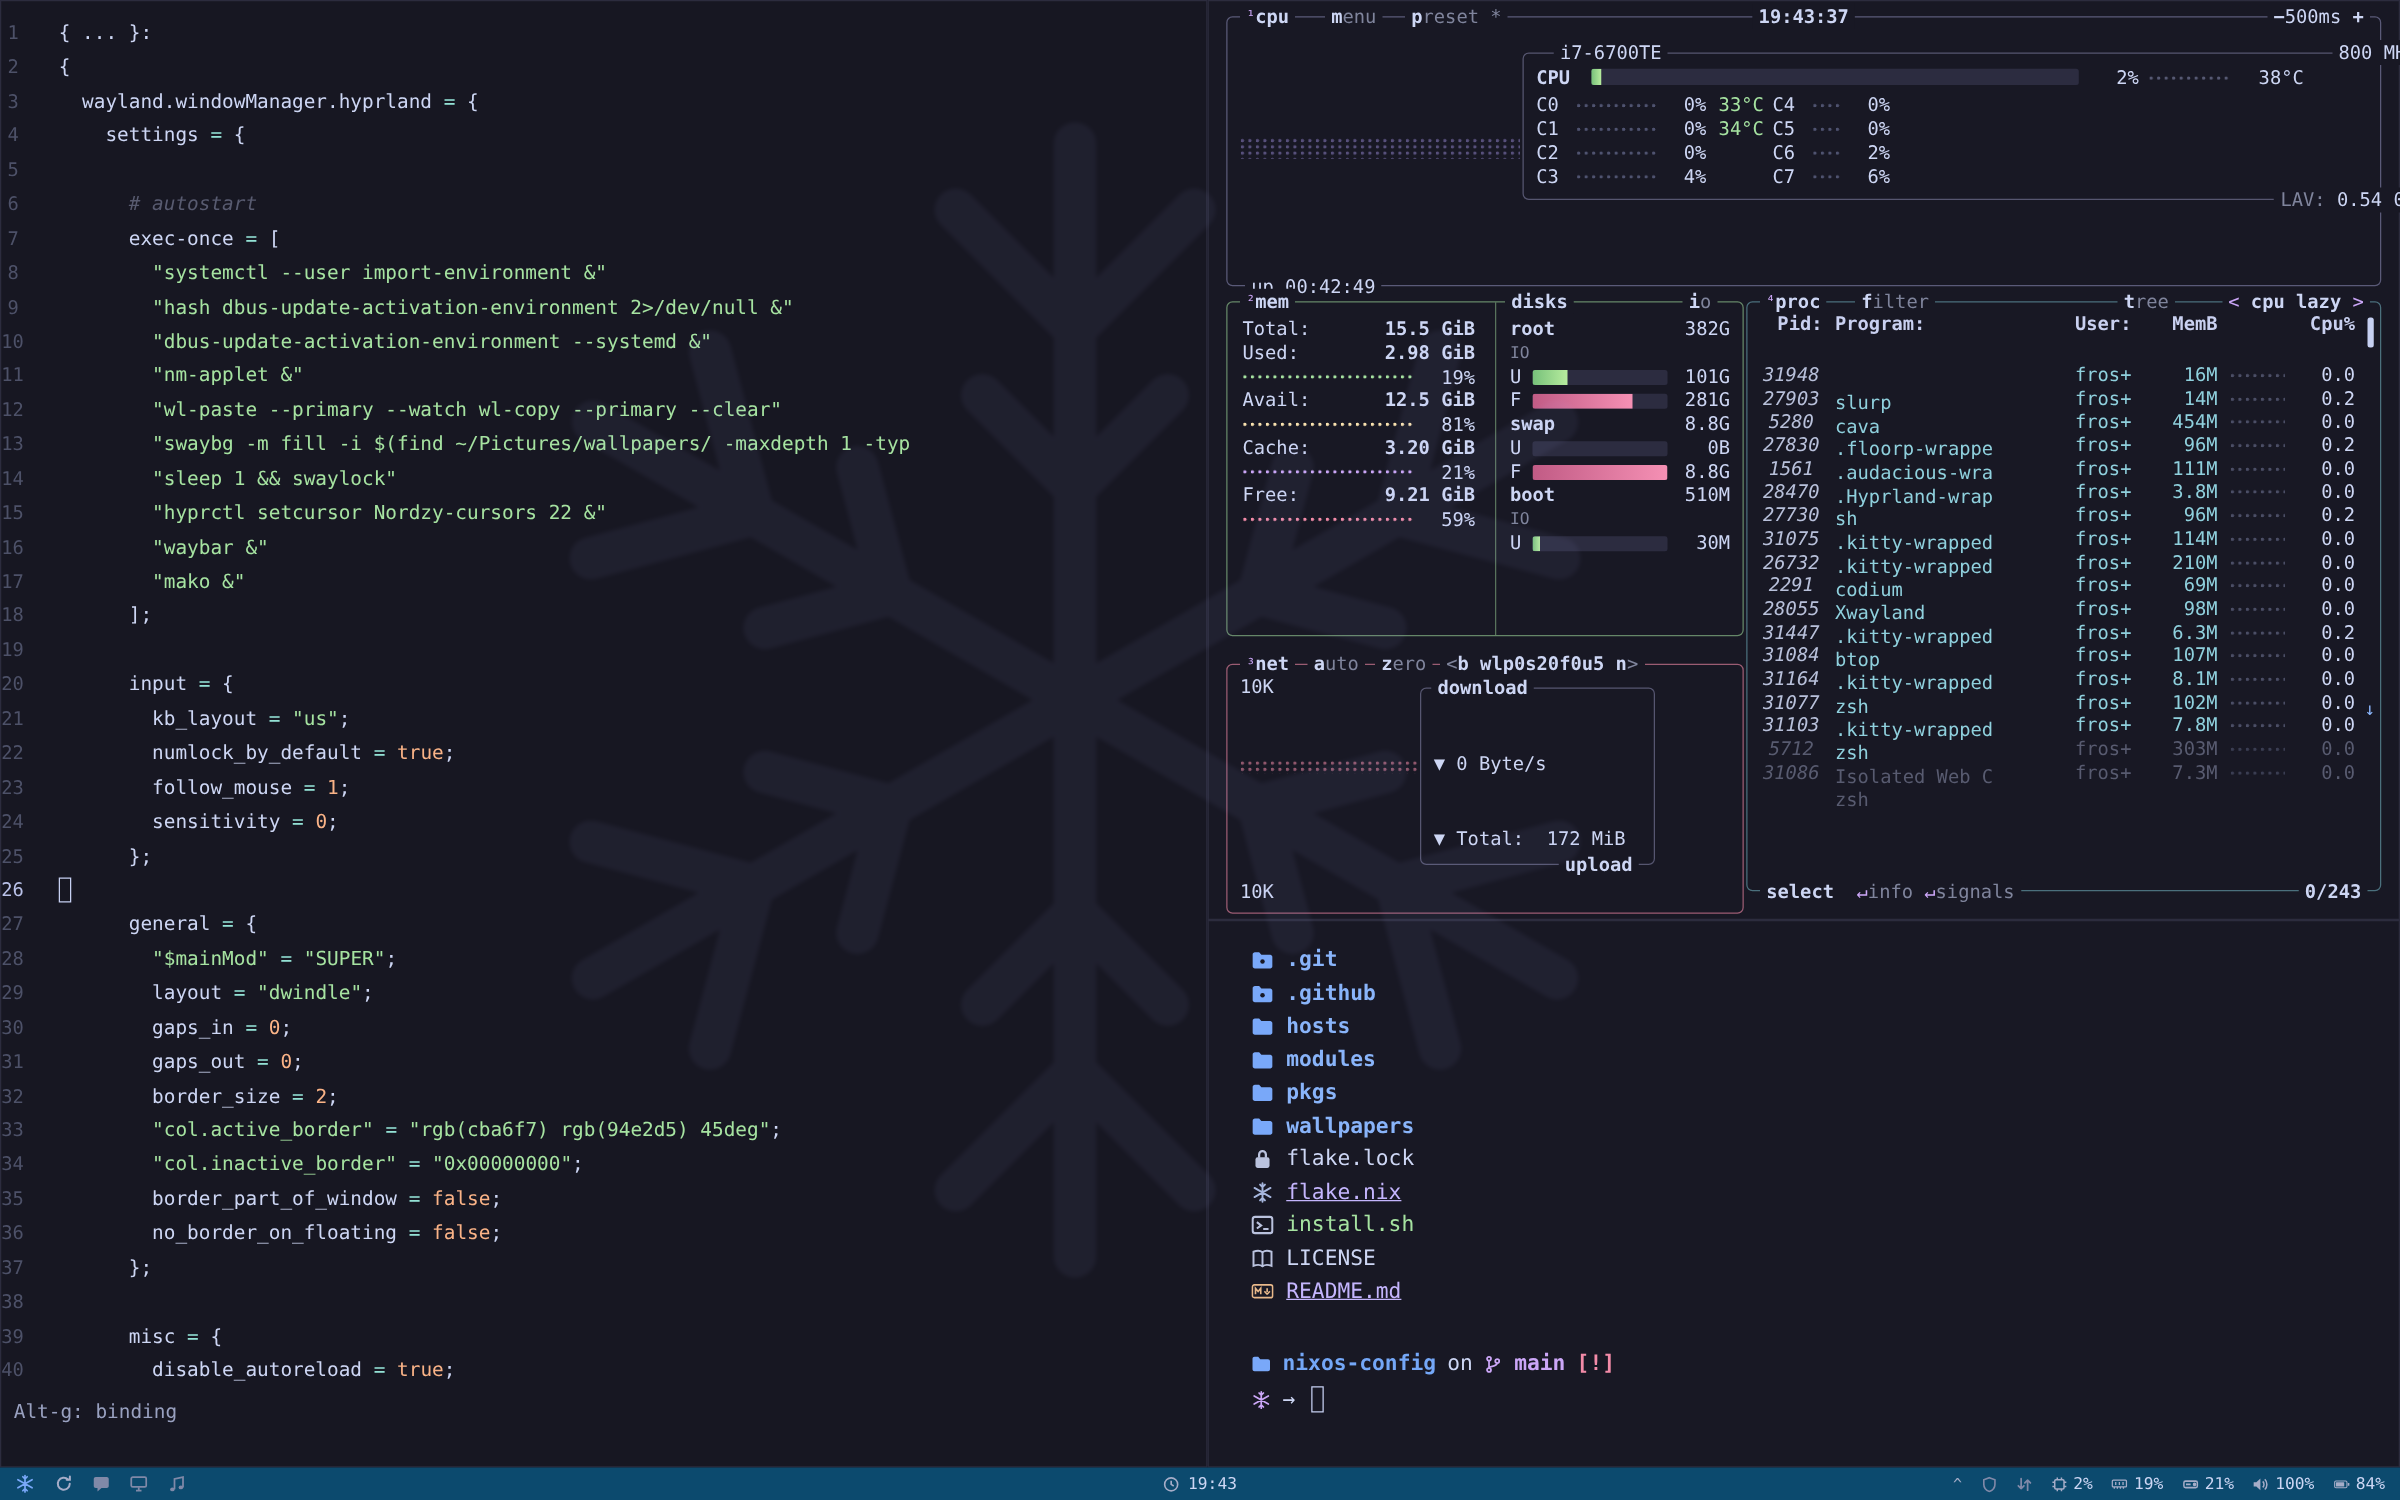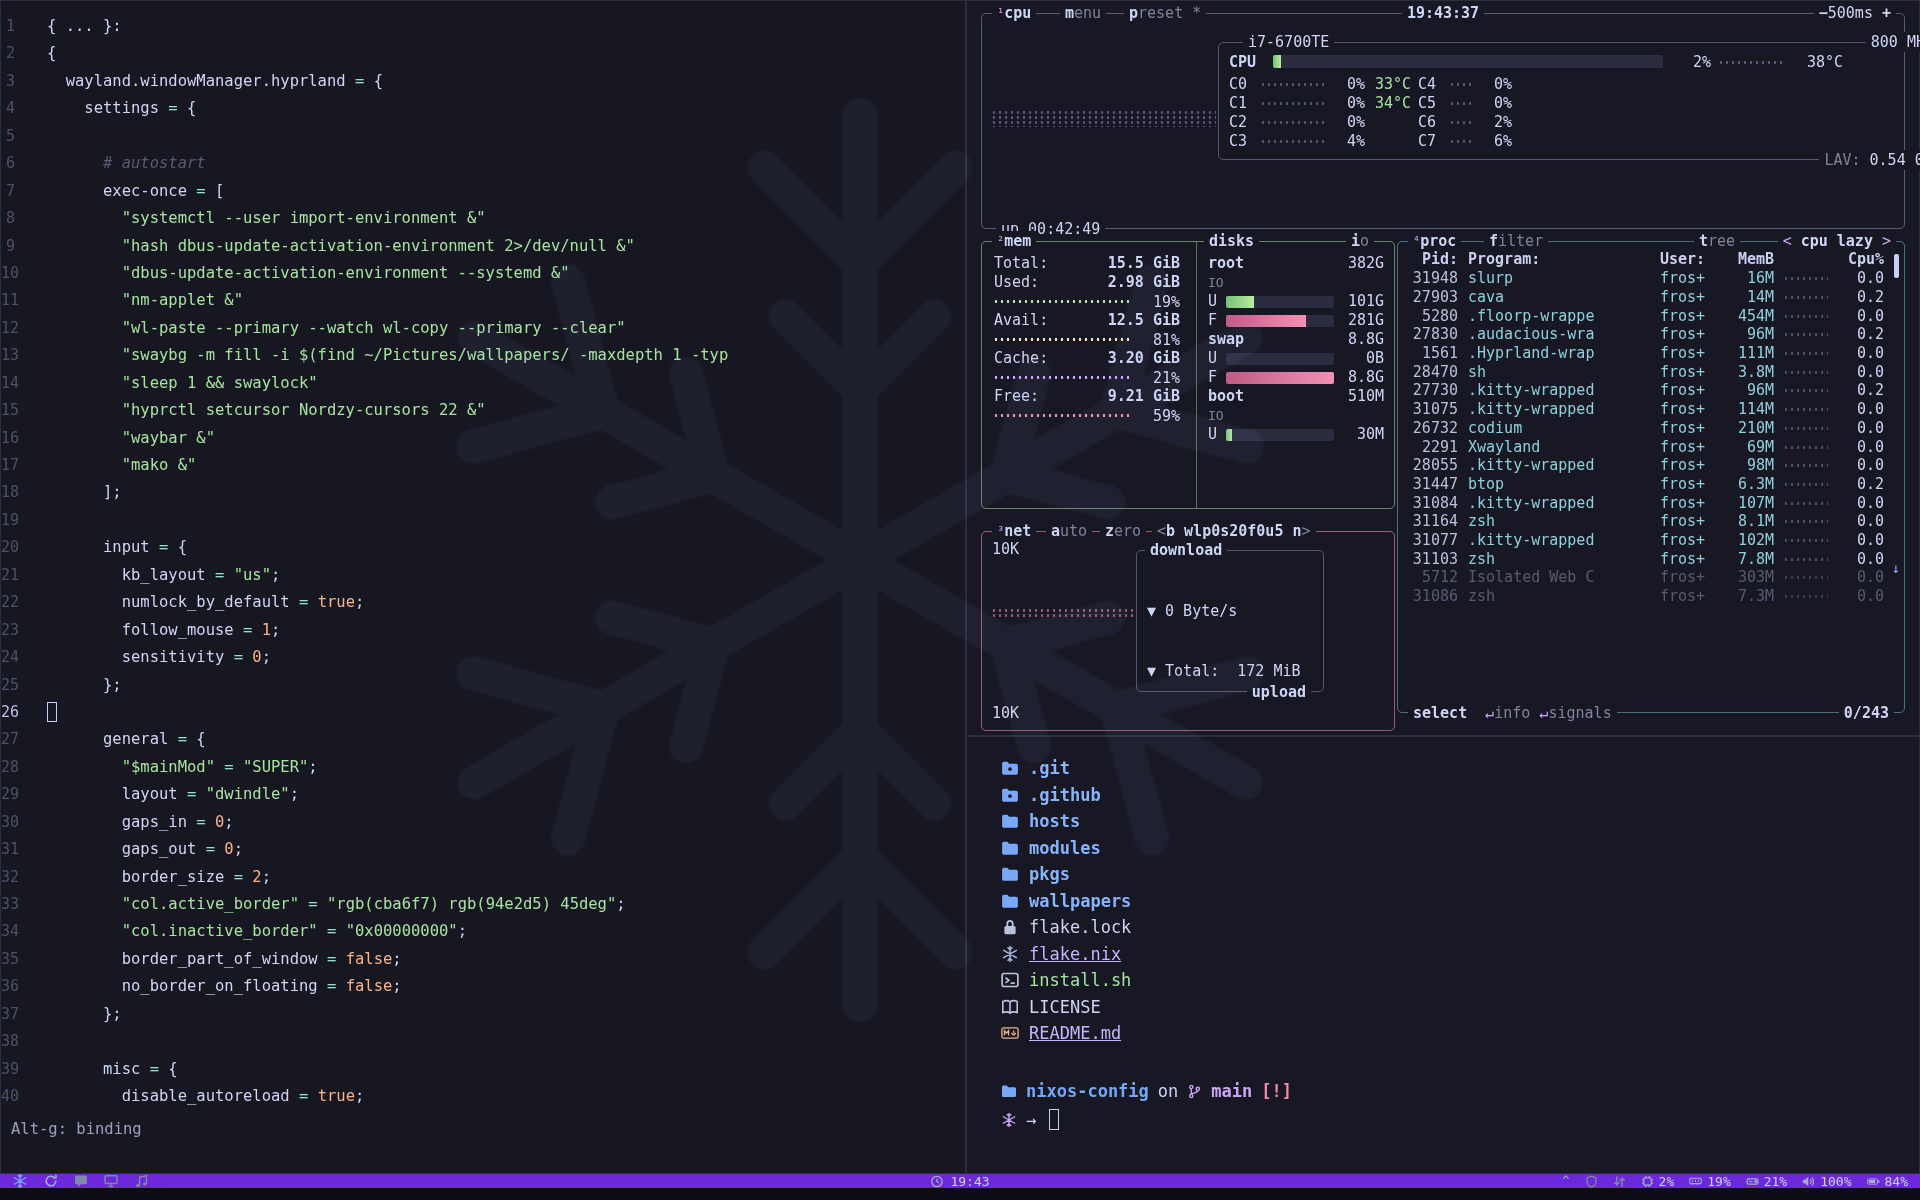--- a/index.html
+++ b/index.html
@@ -98,22 +98,22 @@
     border:1.5px solid #565670; border-radius:5px; }
   .net-rows { padding:10px 10px 0; line-height:20px; white-space:pre; color:#cdd6f4; }
   .net-spacer { height:22px; }
 
   
   #proc-head { position:absolute; left:10px; top:8px; right:20px; display:grid;
     grid-template-columns:50px 1fr 60px 54px 64px 46px; font-weight:bold; color:#c9d0f0; height:19px; }
   .ph.r { text-align:right; } .ph.pl { padding-left:10px; }
   #proc-rows { position:absolute; left:10px; top:27px; right:20px; }
   .prow { display:grid; grid-template-columns:50px 1fr 60px 54px 64px 46px; height:18.7px; align-items:center; }
-  .ppid { text-align:right; color:#b8c0da; }
-  .pname { padding-left:10px; color:#8fd0dd; }
+  .ppid { text-align:center; color:#b8c0da;font-style:italic; }
+  .pname { padding-left:10px; color:#8fd0dd;margin-top:44px; }
   .puser { color:#8fd0dd; }
   .pmem { text-align:right; color:#8fd0dd; }
   .ptrail { height:4px; margin:0 10px; --dc:#4b4e66; }
   .pcpu { text-align:right; color:#cdd6f4; }
   .prow.dim .ppid,.prow.dim .pname,.prow.dim .puser,.prow.dim .pmem,.prow.dim .pcpu { color:#585b70; }
   .prow.dim .ptrail { --dc:#3a3d52; }
   #proc-thumb { position:absolute; right:5px; top:12px; width:5px; height:24px; background:#c6d0f2; border-radius:2px; }
   #proc-down { position:absolute; right:4px; top:318px; color:#89b4fa; font-size:14px; }
 
   
@@ -132,21 +132,21 @@
   .prompt-line { position:absolute; left:34px; top:344px; display:flex; align-items:center; gap:9px; font-size:17px; }
   .prompt-line2 { position:absolute; left:34px; top:372px; display:flex; align-items:center; gap:9px; font-size:17px; }
   .p-dir { color:#74a7f7; font-weight:bold; }
   .p-on { color:#cdd6f4; }
   .p-branch { color:#cba6f7; font-weight:bold; }
   .p-flags { color:#f38ba8; font-weight:bold; }
   .p-arrow { color:#cdd6f4; }
   .term-cursor { width:10px; height:21px; border:1.3px solid #c6d0f2; margin-left:4px; }
 
   
-  #waybar { position:absolute; left:0; top:1174px; width:1920px; height:14px; background:#6d28d9;
+  #waybar { position:absolute; left:0; top:1174px; width:1920px; height:26px; background:#0c4a6e;
     display:flex; align-items:center; justify-content:space-between; padding:0 12px;
     font-size:13px; color:#cdd6f4; z-index:10; }
   .wb-left { display:flex; align-items:center; gap:16px; }
   .wb-center { position:absolute; left:50%; transform:translateX(-50%); display:flex; align-items:center; gap:7px; }
   .wb-right { display:flex; align-items:center; gap:15px; }
   #waybar-stats { display:inline-flex; align-items:center; gap:15px; }
   .wstat { display:inline-flex; align-items:center; gap:5px; }
   .wb-caret { color:#a6adc8; font-size:12px; }
 
   

